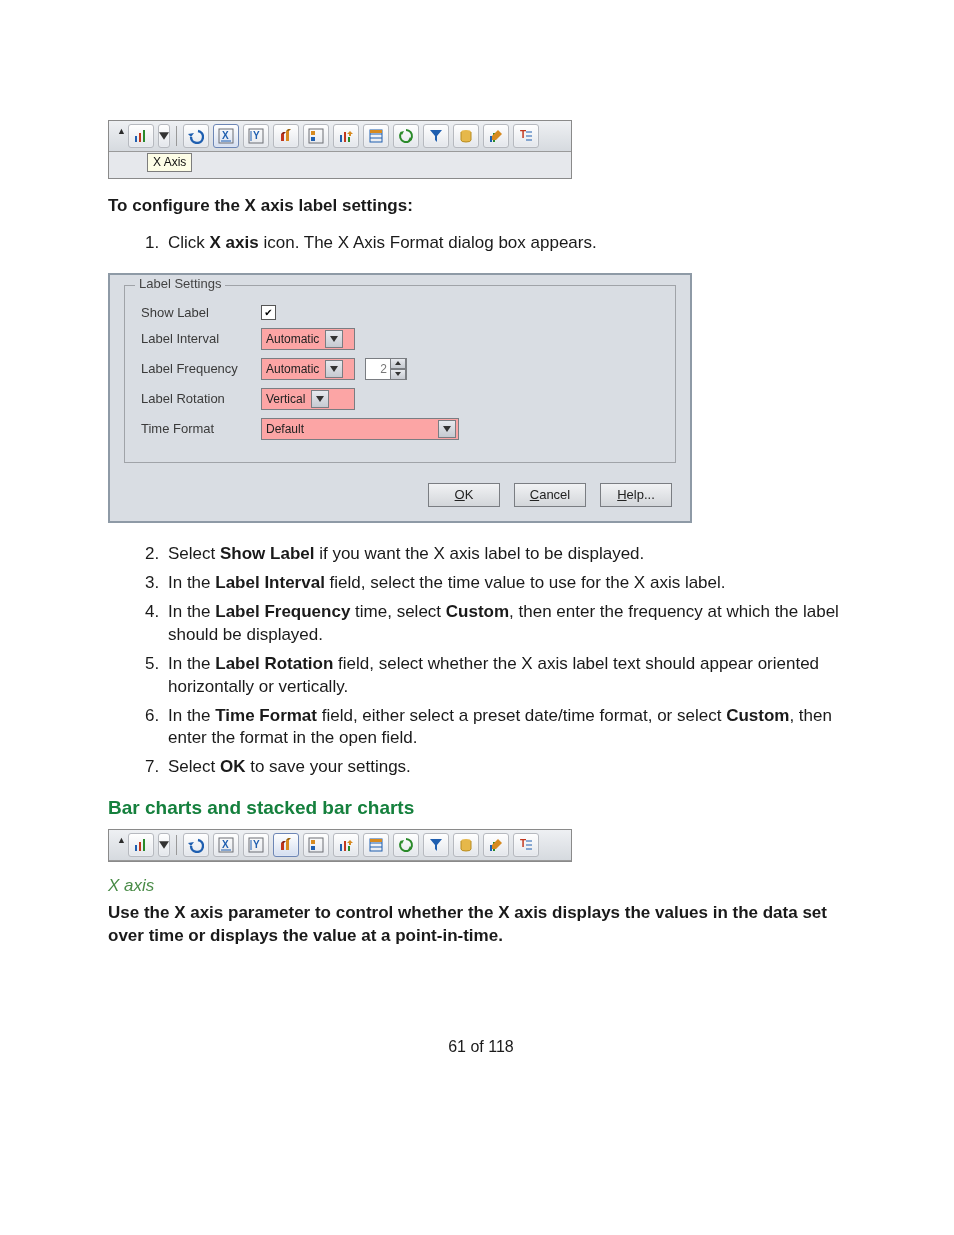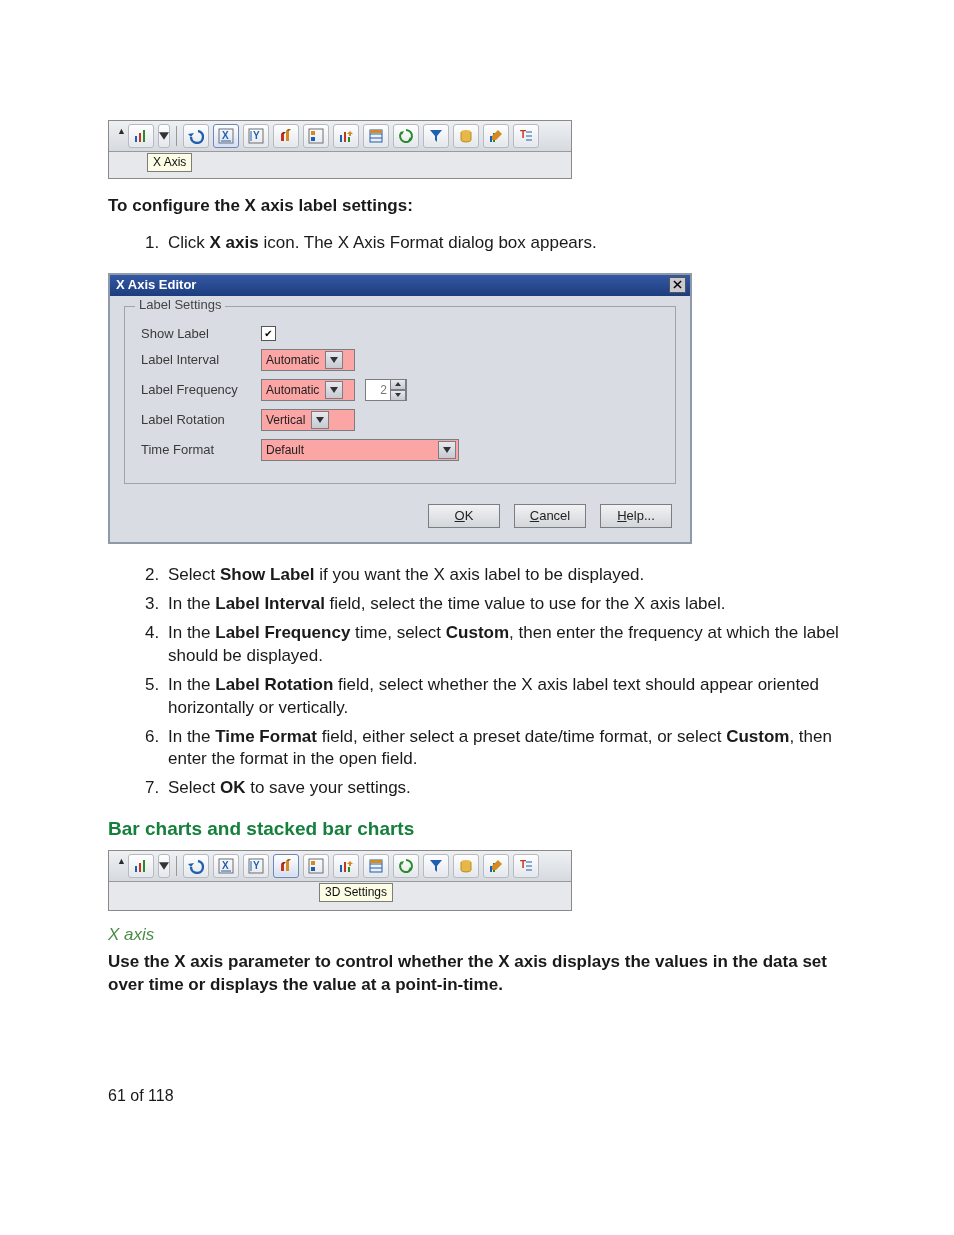--- a/index.html
+++ b/index.html
@@ -82,21 +82,21 @@
     font-size: 19px;
     font-weight: bold;
     margin: 14px 0 10px 0;
   }
   .h4 {
     color: #4a8c48;
     font-style: italic;
     font-size: 17px;
     margin: 10px 0 6px 0;
   }
-  .pagenum { margin-top: 90px; font-size: 16px;}
+  .pagenum { text-align:center; margin-top: 90px; font-size: 16px;}
 
   
   .dlg {
     width: 580px;
     border: 2px solid #8e9aa6;
     margin: 10px 0 20px 0;
     font-size: 13px;
     background: #d9dde3;
   }
   .dlg-title {
@@ -305,29 +305,20 @@
 
   <p class="para">To configure the X axis label settings:</p>
 
   <ol class="steps" start="1">
     <li>
       <span>Click </span><b>X axis</b><span> icon. The X Axis Format dialog box appears.</span>
     </li>
   </ol>
 
   <div class="dlg">
-    <div class="dlg-title">
-      <span>X Axis Editor</span>
-      <div class="dlg-close">
-        <svg viewBox="0 0 10 10" width="9" height="9">
-            <line x1="1" y1="1" x2="9" y2="9" stroke="#000" stroke-width="1.6"></line>
-            <line x1="9" y1="1" x2="1" y2="9" stroke="#000" stroke-width="1.6"></line>
-          </svg>
-      </div>
-    </div>
     <div class="dlg-body">
       <div class="fieldset">
         <span class="legend">Label Settings</span>
         <div class="fs-inner">
           <div class="frow">
             <div class="flabel">Show Label</div>
             <div class="chk">✔</div>
           </div>
           <div class="frow">
             <div class="flabel">Label Interval</div>
@@ -524,22 +515,19 @@
       </div>
       <div class="tb-btn">
         <svg viewBox="0 0 16 16">
             <text x="2" y="10" font-size="10" font-weight="bold" fill="#c1371e">T</text>
             <line x1="8" y1="4" x2="14" y2="4" stroke="#1f5fb0"></line>
             <line x1="8" y1="8" x2="14" y2="8" stroke="#1f5fb0"></line>
             <line x1="8" y1="12" x2="14" y2="12" stroke="#1f5fb0"></line>
           </svg>
       </div>
     </div>
-    <div class="tb-tooltip-row second">
-      <div class="tiptag">3D Settings</div>
-    </div>
   </div>
 
   <div class="h4">X axis</div>
   <p class="para">Use the X axis parameter to control whether the X axis displays the values in the data set over time or displays the value at a point-in-time.</p>
 
   <div class="pagenum">61 of 118</div>
 </div>
 
 </body></html>

